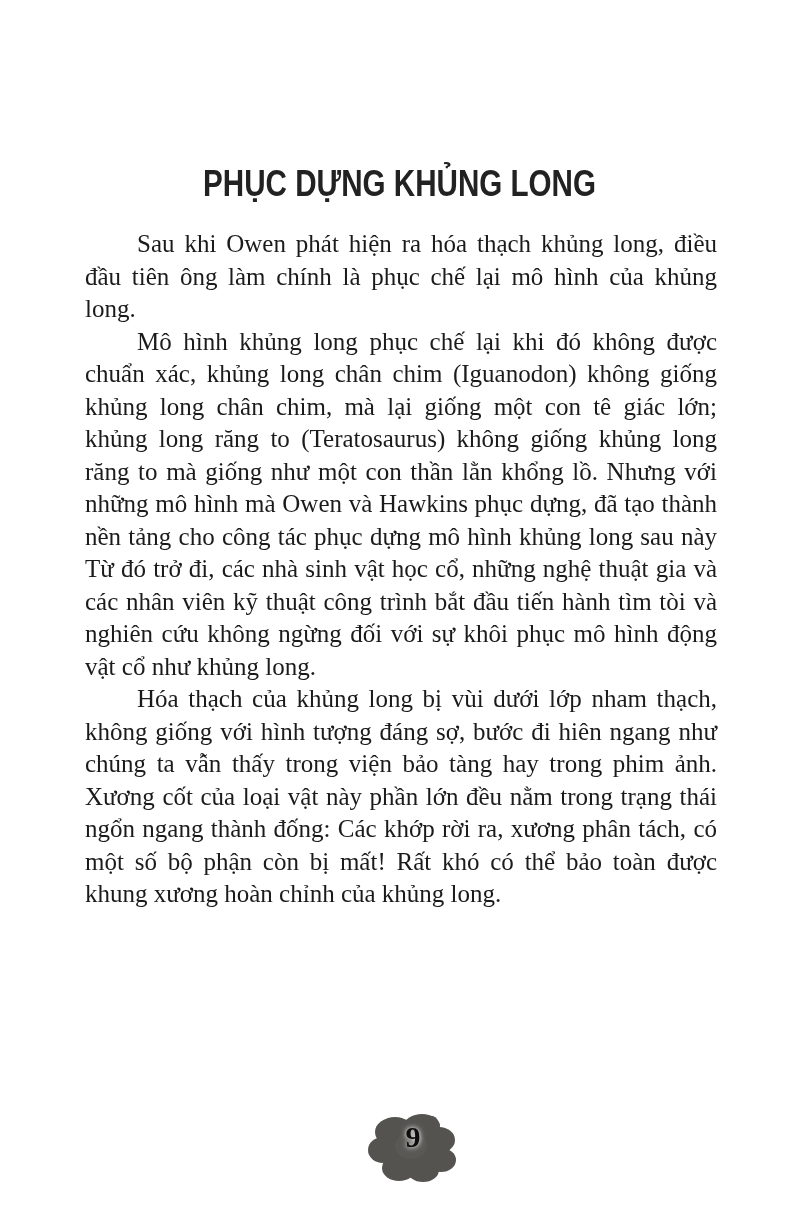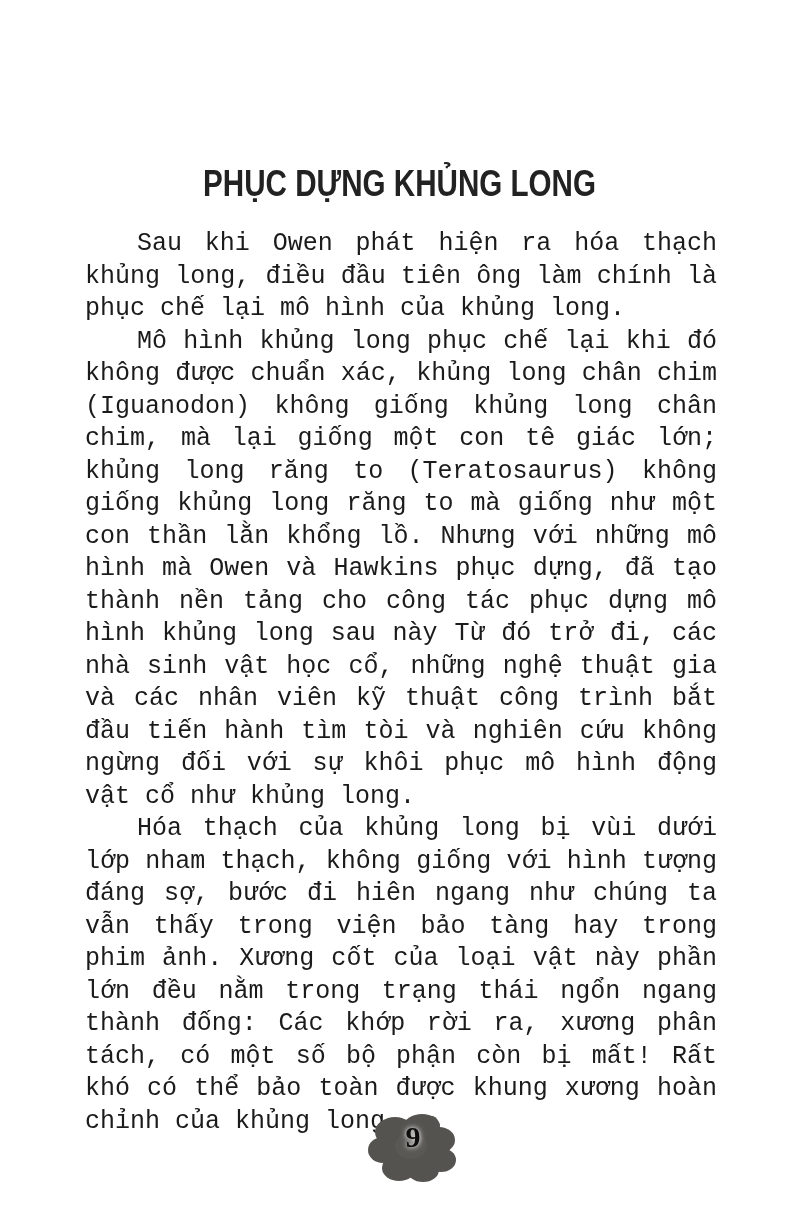--- a/index.html
+++ b/index.html
@@ -32,21 +32,21 @@
     color: #222222;
     transform: scaleX(0.80);
     transform-origin: center;
     white-space: nowrap;
   }
   .body-text {
     position: absolute;
     top: 228px;
     left: 85px;
     width: 632px;
-    font-family: Liberation Mono, monospace;
+    font-family: Liberation Serif, serif;
     font-size: 25px;
     line-height: 32.5px;
     text-align: justify;
     color: #1b1b1b;
   }
   .body-text p {
     text-indent: 52px;
     margin: 0;
   }
   .page-number-blob {

